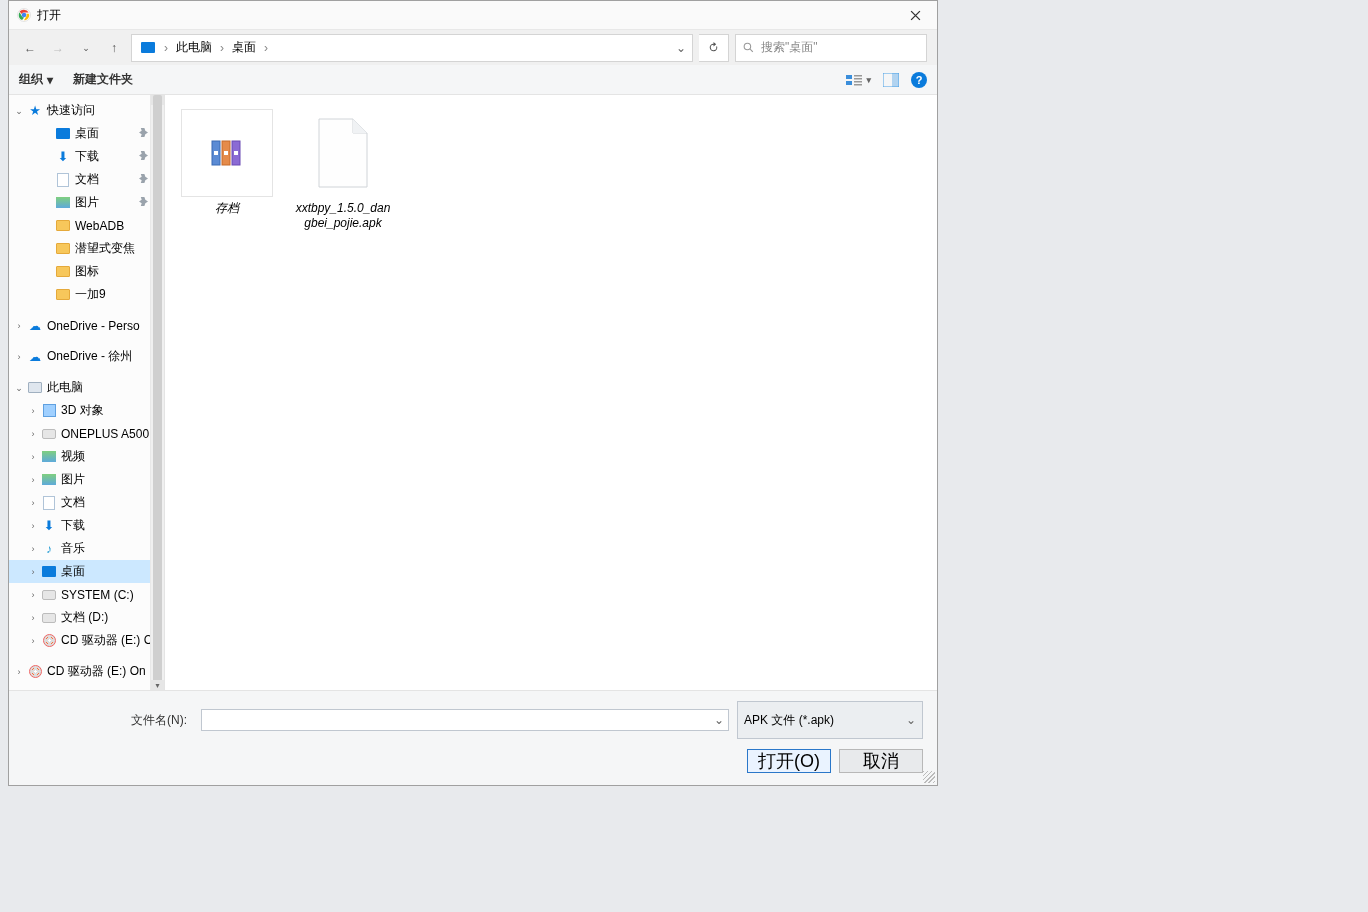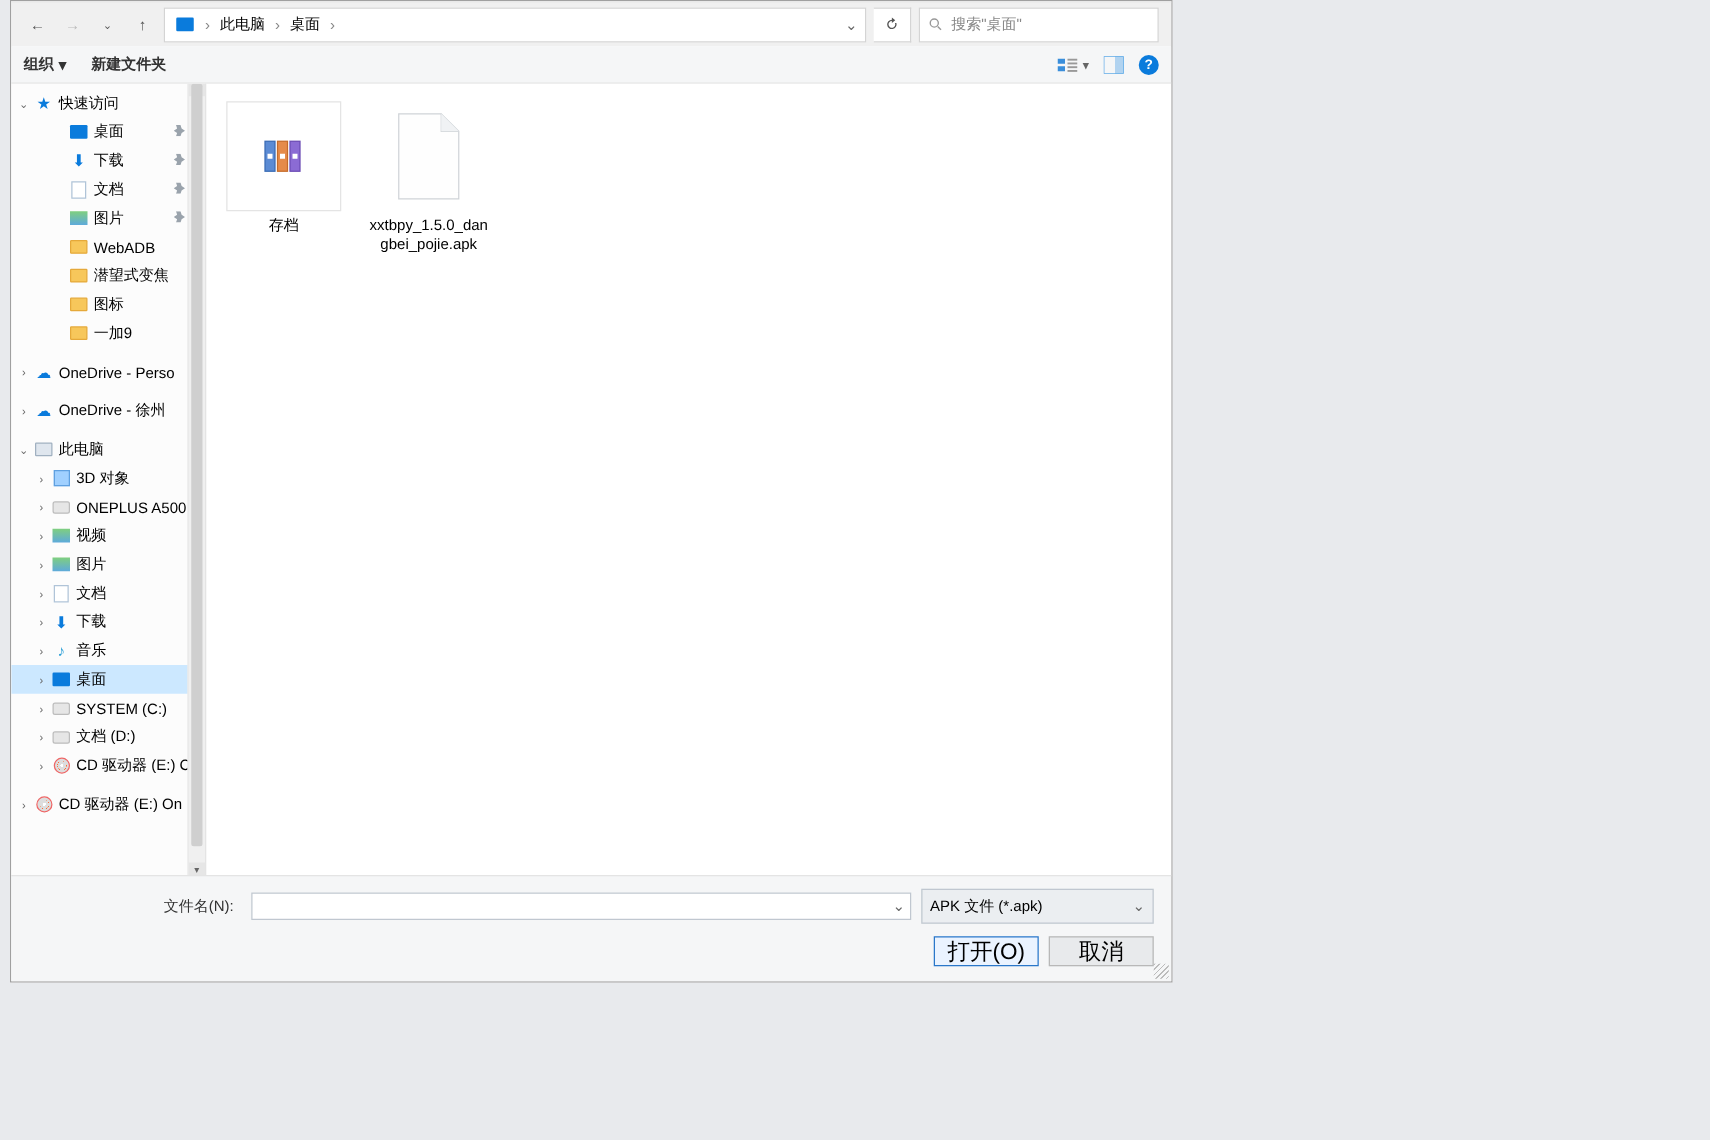--- a/index.html
+++ b/index.html
@@ -144,20 +144,21 @@
     gap: 20px;
     align-content: flex-start;
   }
   .fileitem {
     width: 96px;
     display:flex;
     flex-direction:column;
     align-items:center;
     gap:4px;
     cursor:pointer;
+    font-style:italic;
   }
   .fileicon {
     width: 92px; height: 88px;
     border: 1px solid #e4e4e4;
     display:flex; align-items:center; justify-content:center;
     background:#fff;
   }
   .fileitem .lbl { text-align:center; font-size: 12px; word-break: break-all; line-height:1.25; }
   .footer {
     border-top: 1px solid #e4e4e4;
@@ -172,21 +173,21 @@
   .fn-combo {
     flex:1;
     height: 22px;
     border:1px solid #c0c7d0;
     background:#fff;
     display:flex; align-items:center;
     padding: 0 4px;
   }
   .fn-combo .dd { margin-left:auto; color:#666; cursor:pointer;}
   .typesel {
-    width: 186px; height:28px;
+    width: 186px; height:38px;
     border:1px solid #c0c7d0;
     background:#ebeef1;
     display:flex; align-items:center;
     padding: 0 6px;
     gap:4px;
   }
   .buttons { margin-left:auto; display:flex; gap:8px;}
   .btn {
     height: 24px;
     min-width: 84px;
@@ -215,20 +216,38 @@
   .ico-music { color:#2a9fd6; font-size:12px;}
   .ico-drive { width:14px; height:10px; background:#e6e6e6; border:1px solid #bcbcbc; border-radius:2px;}
   .ico-cd { width:13px; height:13px; border-radius:50%; background:radial-gradient(#fff 15%, #ddd 16% 45%, #ff6b35 46% 48%, #ddd 49% 100%); border:1px solid #e66;}
   .ico-3d { width:13px;height:13px;background:#a0d0ff;border:1px solid #5fa0e0;}
 </style>
 </head>
 <body>
 
 <div class="dialog">
 
+  <div class="titlebar">
+    <span class="chrome-icon">
+      <svg viewBox="0 0 24 24" width="14" height="14">
+        <circle cx="12" cy="12" r="11" fill="#fff" stroke="#cfcfcf"></circle>
+        <path d="M12 3a9 9 0 0 1 8 4.7H12a4.3 4.3 0 0 0-3.9 2.5L4.4 5.9A9 9 0 0 1 12 3" fill="#ea4335"></path>
+        <path d="M3 12a9 9 0 0 1 1.4-4.9l4 6.9a4.3 4.3 0 0 0 4 2.3l-3.7 4.4A9 9 0 0 1 3 12" fill="#34a853"></path>
+        <path d="M21 12a9 9 0 0 1-9 9l4-6.9a4.3 4.3 0 0 0-.1-4.4H20A9 9 0 0 1 21 12" fill="#fbbc05"></path>
+        <circle cx="12" cy="12" r="4" fill="#4285f4"></circle>
+        <circle cx="12" cy="12" r="3" fill="#fff" opacity="0"></circle>
+      </svg>
+    </span>
+    <span class="title">打开</span>
+    <div class="close">
+      <svg width="11" height="11" viewBox="0 0 10 10">
+          <path d="M1 1l8 8M9 1l-8 8" stroke="#333" stroke-width="1.2"></path>
+        </svg>
+    </div>
+  </div>
 
   <div class="navbar">
     <div class="navbtn">←</div>
     <div class="navbtn disabled">→</div>
     <div class="navbtn" style="font-size:9px">⌄</div>
     <div class="navbtn">↑</div>
     <div class="addressbar">
       <span class="ticon">
           <span class="ico-blue"></span>
         </span>

